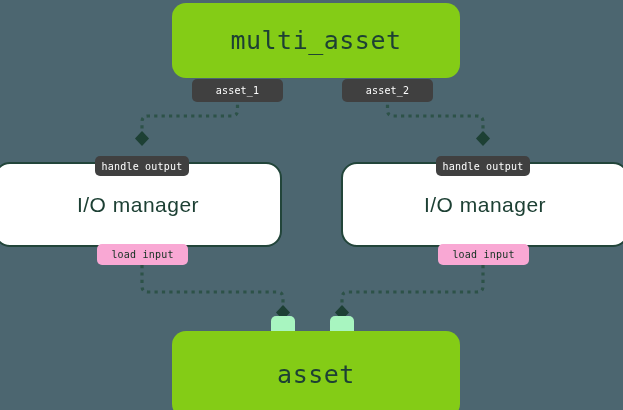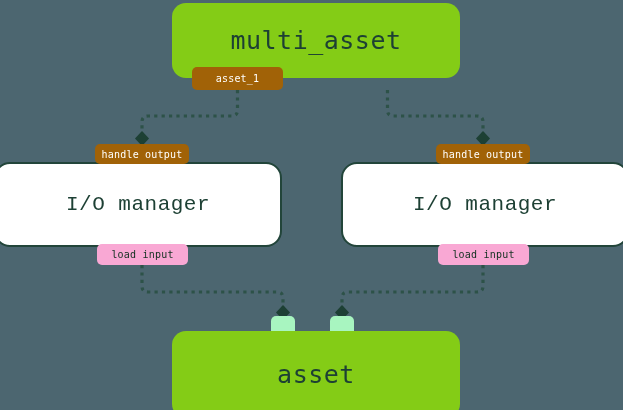--- a/index.html
+++ b/index.html
@@ -38,43 +38,44 @@
     position: absolute;
     background: #ffffff;
     border: 2px solid #22453a;
     border-radius: 16px;
     display: flex;
     align-items: center;
     justify-content: center;
     box-sizing: border-box;
   }
   .iom-box .node-label {
-    font-family: Liberation Mono, monospace;
+    font-family: Liberation Sans, sans-serif;
     font-size: 21px;
     color: #1d4034;
     letter-spacing: 0.5px;
     white-space: nowrap;
   }
 
   
   .badge {
     position: absolute;
     border-radius: 5px;
     display: flex;
     align-items: center;
     justify-content: center;
     font-family: "DejaVu Sans Mono", "Liberation Mono", monospace;
     font-size: 10px;
     letter-spacing: 0.2px;
     white-space: nowrap;
     box-sizing: border-box;
   }
   .badge-purple {
-    background: #a16207;
+    background: #404040;
     color: #ffffff;
+    margin-top: 12px;
   }
   .badge-green {
     background: #f9a8d4;
     color: #11301f;
   }
 
   
   .handle-sq {
     position: absolute;
     background: #a8f5c0;
@@ -122,20 +123,23 @@
   </svg>
 
   <div class="node-box" style="left:172px; top:3px; width:288px; height:75px;">
     <span class="node-label">multi_asset</span>
   </div>
 
   <div class="badge badge-purple" style="left:192px; top:67px; width:91px; height:23px;">
     <span>asset_1</span>
   </div>
 
+  <div class="badge badge-purple" style="left:342px; top:67px; width:91px; height:23px;">
+    <span>asset_2</span>
+  </div>
 
   <div class="iom-box" style="left:-6px; top:162px; width:288px; height:85px;">
     <span class="node-label">I/O manager</span>
   </div>
 
   <div class="badge badge-purple" style="left:95px; top:144px; width:94px; height:20px;">
     <span>handle output</span>
   </div>
 
   <div class="badge badge-green" style="left:97px; top:244px; width:91px; height:21px;">

